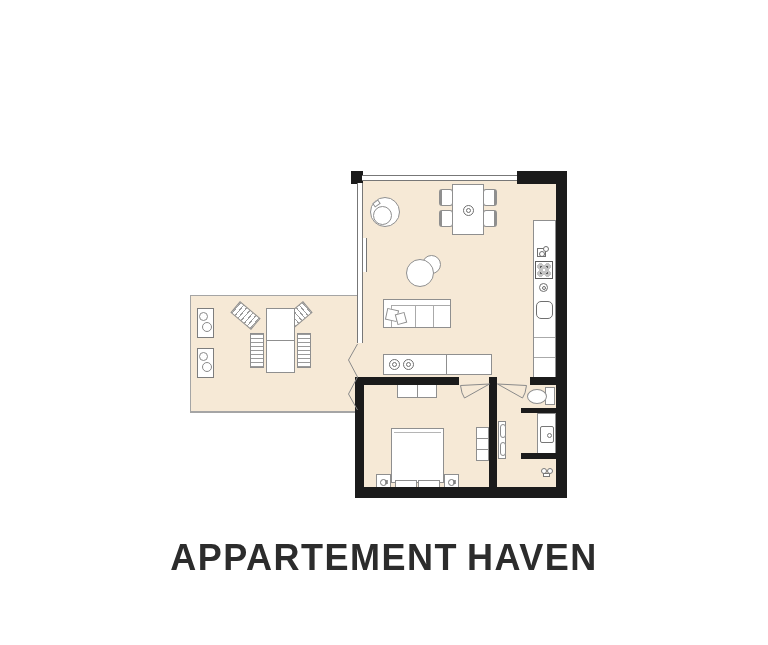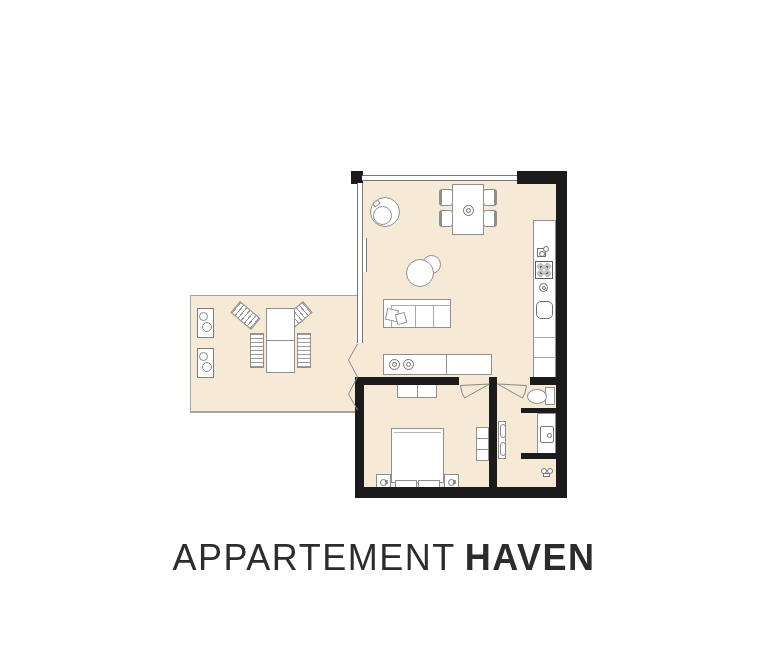--- a/index.html
+++ b/index.html
@@ -68,21 +68,21 @@
   .vsink{position:absolute;border:1px solid #777;border-radius:2px;background:#fff}
   .vsink::after{content:"";position:absolute;right:1px;top:6px;width:3px;height:3px;border:1px solid #777;border-radius:50%}
 
   .tap::before,.tap::after{content:"";position:absolute;top:0;width:4px;height:4px;border:1px solid #777;border-radius:50%;background:#fff}
   .tap::before{left:0}.tap::after{left:6px}
   .tap{position:absolute}
   .tap .tbar{position:absolute;left:2px;top:5px;width:7px;height:4px;border:1px solid #777;background:#fff}
 
   .title{position:absolute;left:0;right:0;top:537px;text-align:center;
          color:var(--title_text,#2c2c2c);font-size:36px;letter-spacing:1.5px;white-space:nowrap}
-  .title .light{font-weight:400}
+  .title .light{font-weight:700}
   .title .bold{font-weight:700;margin-left:9px}
 </style>
 </head>
 <body>
 
 <div class="plan">
 
   <div class="floor terrace" style="left:190px;top:295px;width:168px;height:118px"></div>
 
   <div class="planter" style="left:197px;top:308px;width:17px;height:30px">

